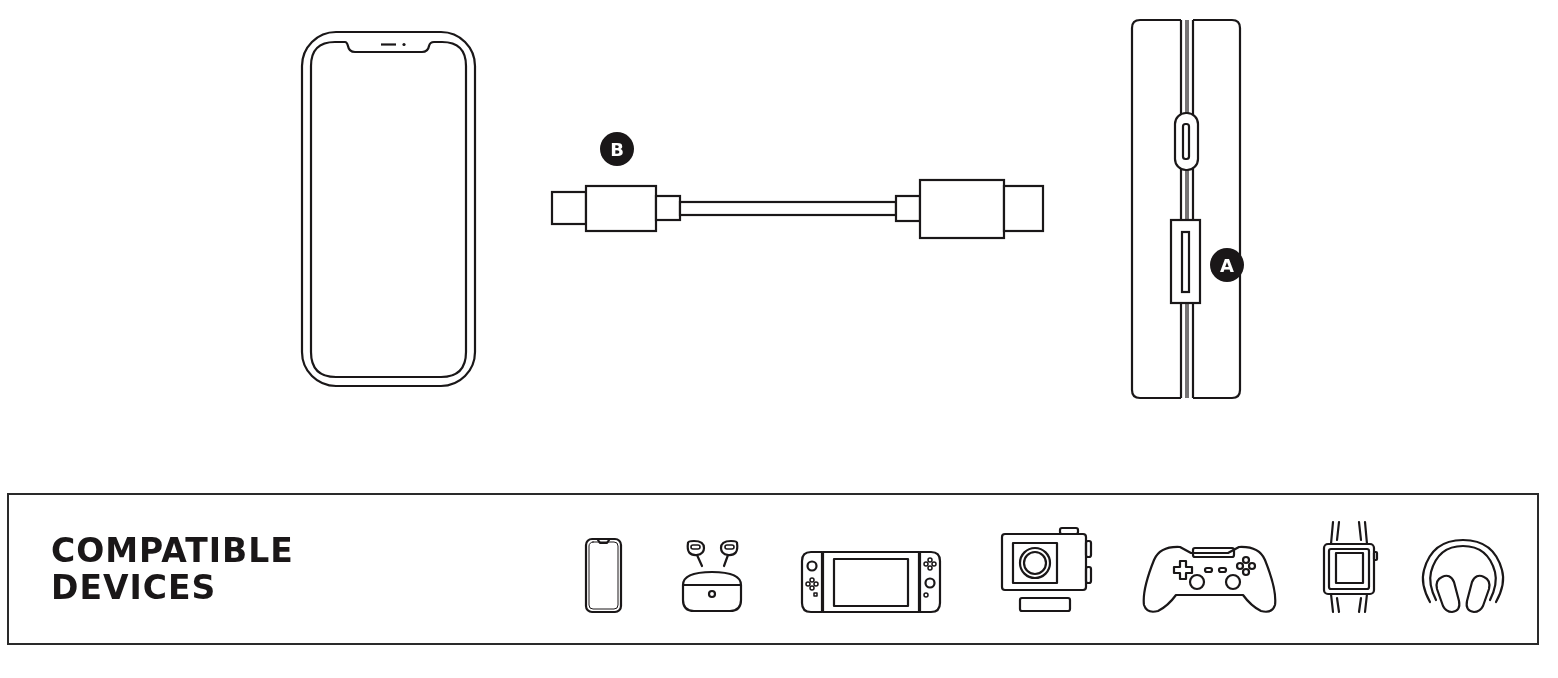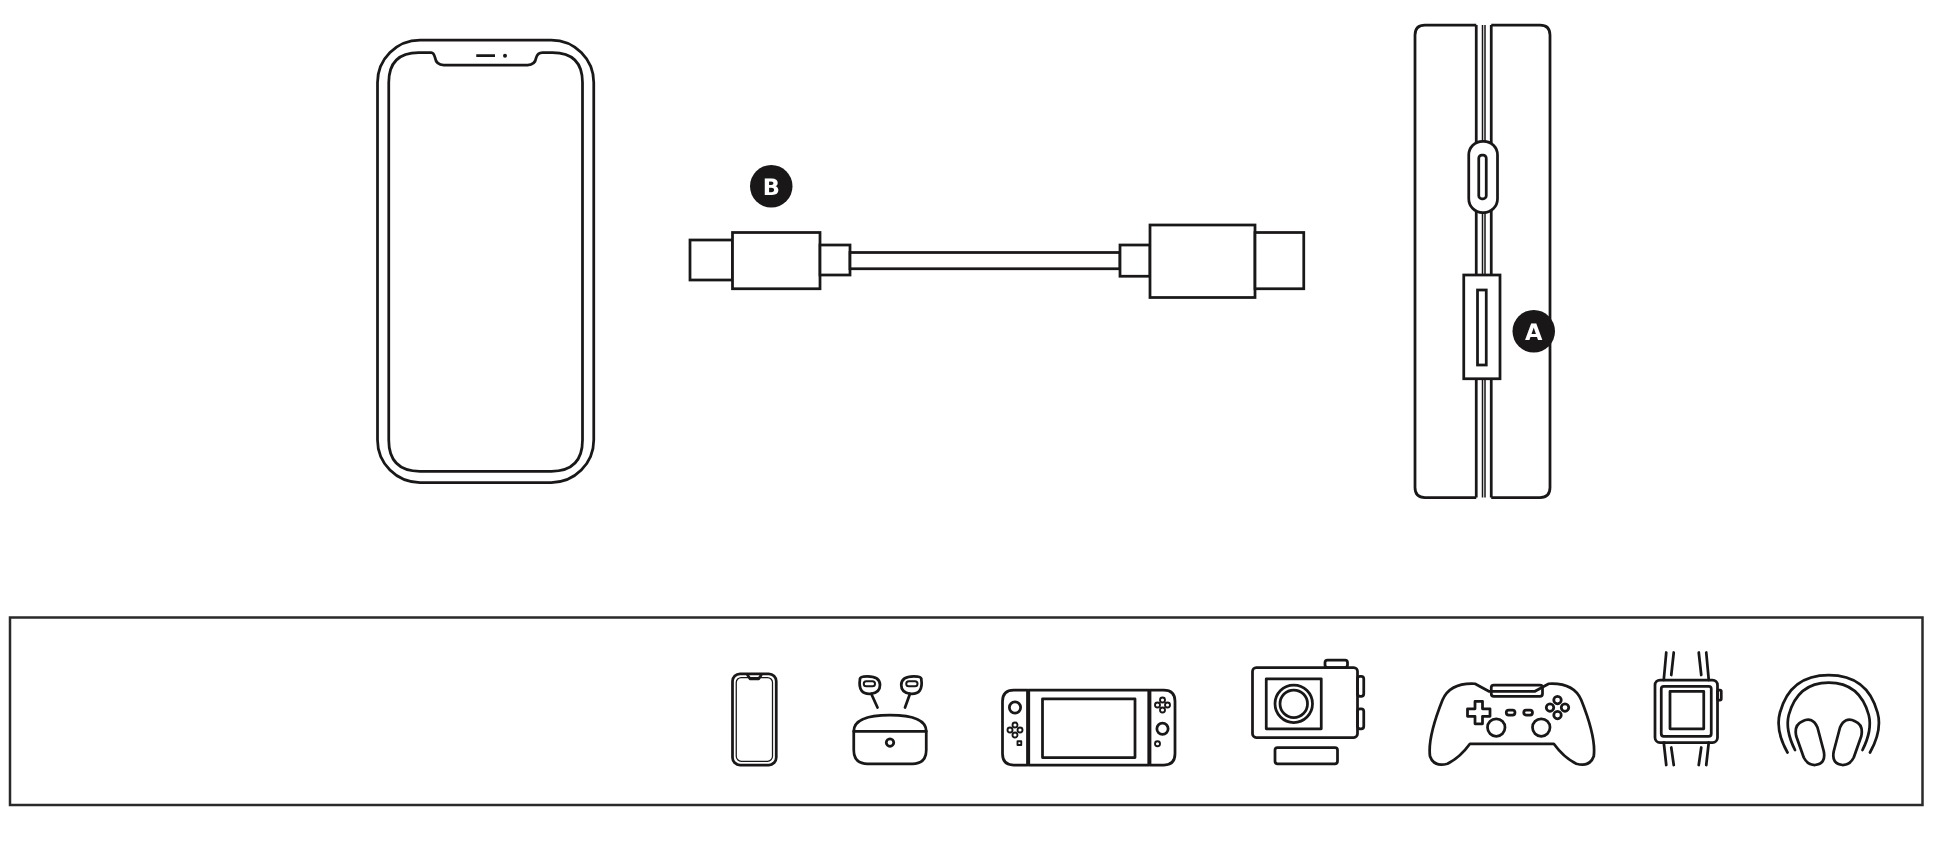--- a/index.html
+++ b/index.html
@@ -131,13 +131,15 @@
       <path d="M1430,602 Q1420,584 1424,570 Q1432,540 1463,540 Q1494,540 1502,570 Q1506,584 1496,602"></path>
       <path d="M1436,600 Q1428,584 1431,572 Q1438,546 1463,546 Q1488,546 1495,572 Q1498,584 1490,600"></path>
       <path d="M1442,577 Q1450,573 1454,582 L1459,601 Q1461,611 1452,612 Q1446,612 1443,606 L1437,589 Q1435,580 1442,577 Z"></path>
       <path d="M1484,577 Q1476,573 1472,582 L1467,601 Q1465,611 1474,612 Q1480,612 1483,606 L1489,589 Q1491,580 1484,577 Z"></path>
     </g>
   </g>
 </svg>
 
 <div class="compat-box"></div>
 <div class="compat-title">
+  <div>COMPATIBLE</div>
+  <div>DEVICES</div>
 </div>
 
 </body></html>

